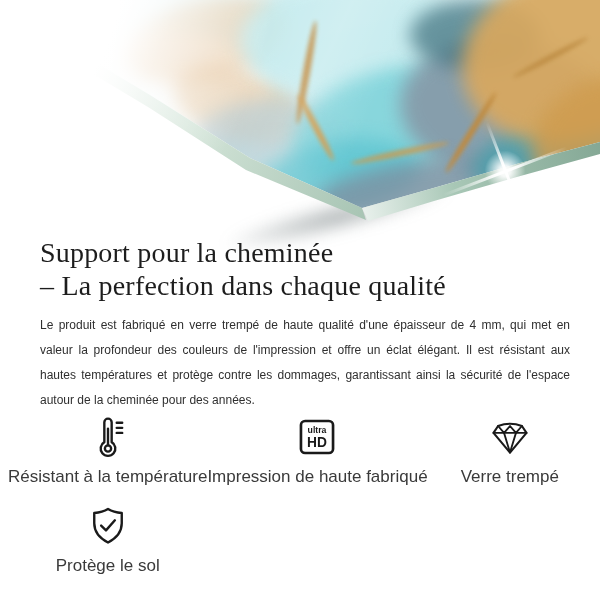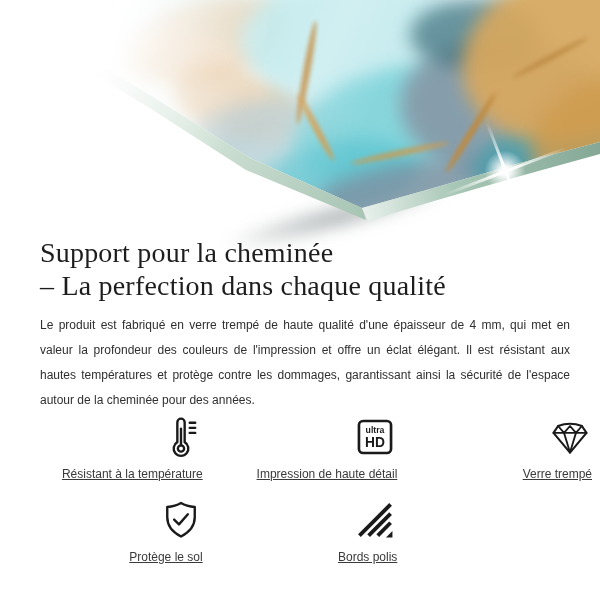--- a/index.html
+++ b/index.html
@@ -43,23 +43,23 @@
     background:linear-gradient(to bottom,rgba(255,255,255,0),#fff 45%,#fff 55%,rgba(255,255,255,0));}
 
   
   .content{padding:0 30px 0 40px;}
   h1{margin:8px 0 0;font-family:"Liberation Serif",serif;font-weight:400;
      font-size:28px;line-height:33px;color:#1d1d1d;letter-spacing:.2px;}
   .desc{margin:11px 0 0;font-size:12px;line-height:25px;color:#2f2f2f;text-align:justify;}
 
   
   .features{margin:2px 8px 0;display:grid;grid-template-columns:repeat(3,1fr);row-gap:17px;}
-  .feature{display:flex;flex-direction:column;align-items:flex-end;}
+  .feature{display:flex;flex-direction:column;align-items:center;}
   .feature svg{width:44px;height:44px;display:block;}
-  .feature .label{margin-top:8px;font-size:12px;color:#3a3a3a;white-space:nowrap;text-decoration:underline;}
+  .feature .label{margin-top:8px;font-size:17px;color:#3a3a3a;white-space:nowrap;}
   .ic{stroke:#1a1a1a;fill:none;stroke-width:2.6;stroke-linecap:round;stroke-linejoin:round;}
   .icf{fill:#1a1a1a;stroke:none;}
   .ics{stroke:#1a1a1a;fill:none;stroke-width:4.2;stroke-linecap:butt;}
 </style>
 </head>
 <body>
 
 <div class="page">
 
   <div class="hero">
@@ -111,46 +111,37 @@
       </svg>
       <div class="label">Résistant à la température</div>
     </div>
 
     <div class="feature">
       <svg viewBox="0 0 48 48">
         <rect class="ic" x="6.5" y="6.5" width="35" height="35" rx="4.5" style="stroke-width:2.9"></rect>
         <text x="24" y="20" text-anchor="middle" font-family="Liberation Sans, sans-serif" font-size="9.5" font-weight="700" fill="#1a1a1a">ultra</text>
         <text x="24" y="34.5" text-anchor="middle" font-family="Liberation Sans, sans-serif" font-size="15" font-weight="800" fill="#1a1a1a">HD</text>
       </svg>
-      <div class="label">Impression de haute détail</div>
+      <div class="label">Impression de haute fabriqué</div>
     </div>
 
     <div class="feature">
       <svg viewBox="0 0 48 48">
         <path class="ic" style="stroke-width:2.3" d="M11,12 Q24,7 37,12 L42,19.5 L24,41 L6,19.5 Z"></path>
         <path class="ic" style="stroke-width:2" d="M6,19.5 H42"></path>
         <path class="ic" style="stroke-width:2" d="M11,12 L17.5,19.5 L24,12 L30.5,19.5 L37,12"></path>
         <path class="ic" style="stroke-width:2" d="M17.5,19.5 L24,41 L30.5,19.5"></path>
       </svg>
       <div class="label">Verre trempé</div>
     </div>
 
     <div class="feature">
       <svg viewBox="0 0 48 48">
         <path class="ic" d="M24,5.5 C28,8 34,9.5 39,9.8 V21 C39,31.5 32.5,37.6 24,42 C15.5,37.6 9,31.5 9,21 V9.8 C14,9.5 20,8 24,5.5 Z"></path>
         <path class="ic" d="M16.5,23.5 l5.3,5.3 L31.5,17.8"></path>
       </svg>
       <div class="label">Protège le sol</div>
     </div>
 
-    <div class="feature">
-      <svg viewBox="0 0 48 48">
-        <path class="ics" d="M7,41 L41,7"></path>
-        <path class="ics" d="M17,41 L41,17"></path>
-        <path class="ics" d="M27,41 L41,27"></path>
-        <path class="icf" d="M36,43 L43,36 L43,43 Z"></path>
-      </svg>
-      <div class="label">Bords polis</div>
-    </div>
 
 
   </div>
 </div>
 
 </body></html>

